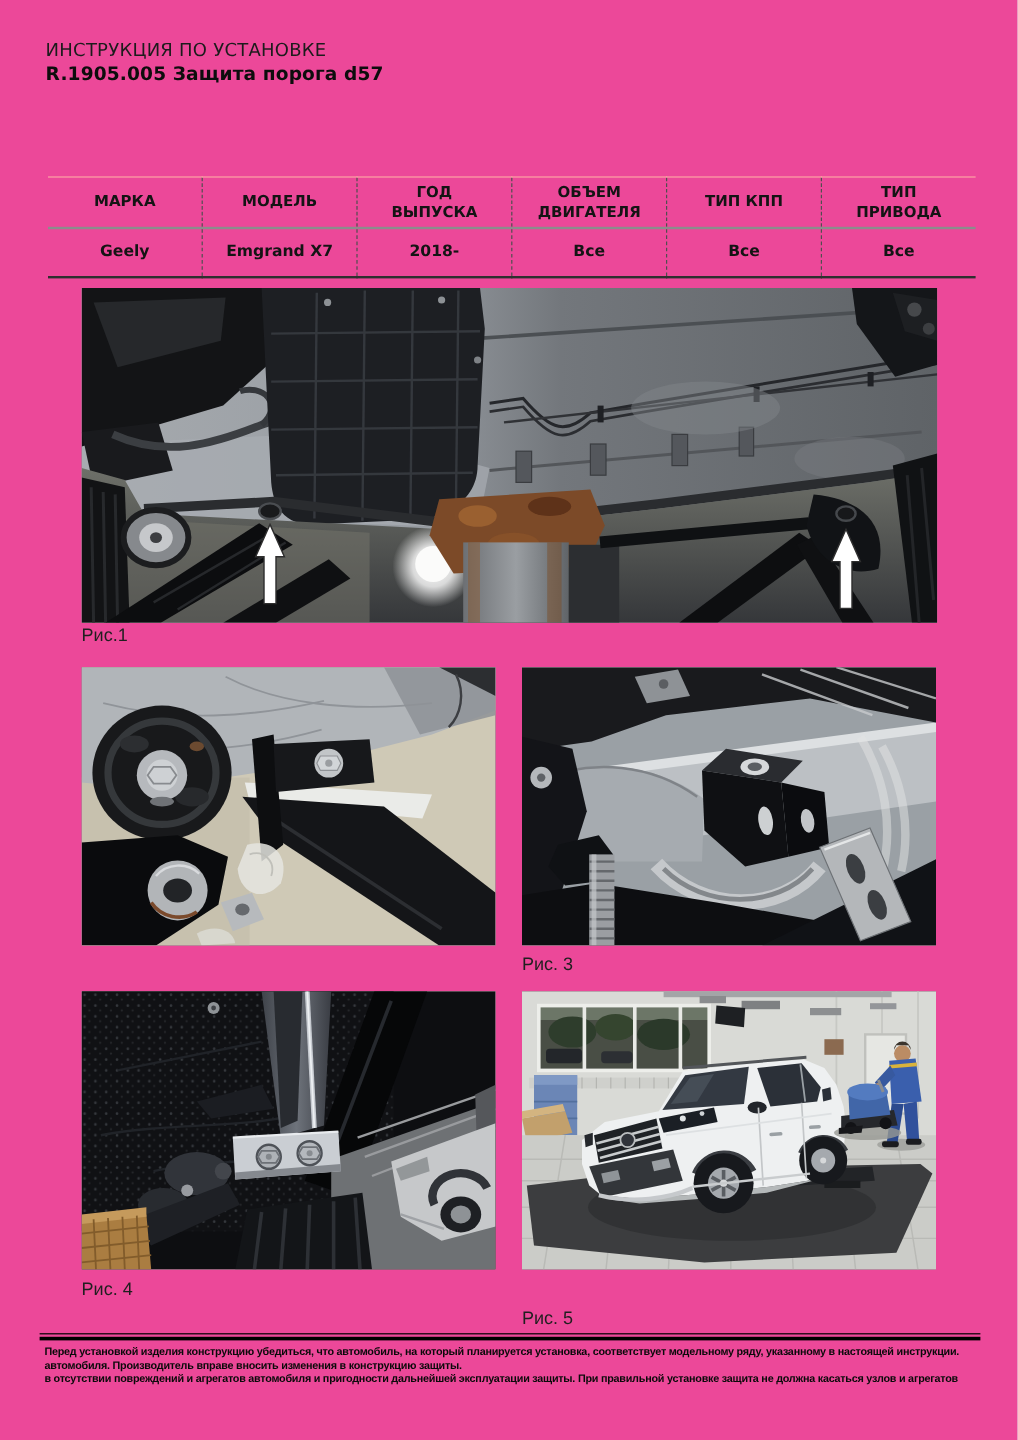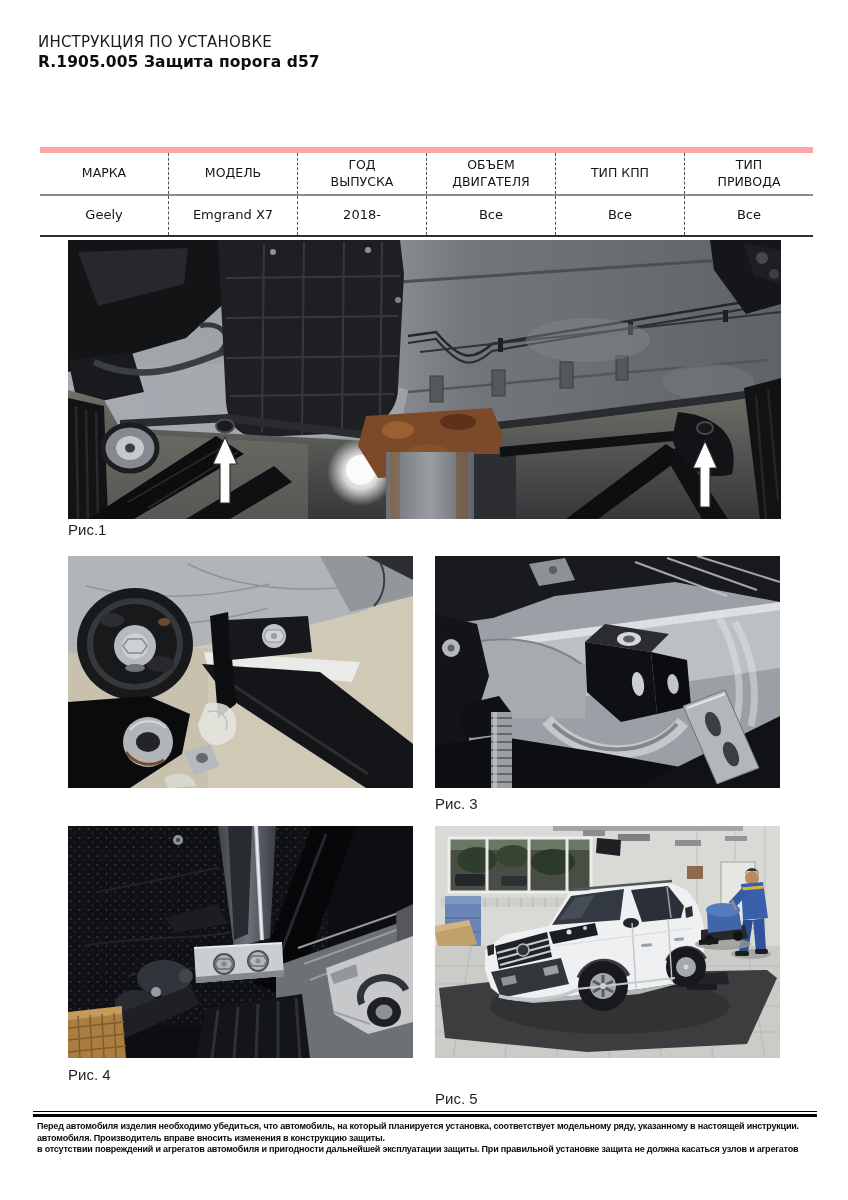--- a/index.html
+++ b/index.html
@@ -1,21 +1,21 @@
 <!DOCTYPE html>
 <html><head>
 <meta charset="utf-8">
 <style>
   html,body{margin:0;padding:0;background:#e8e8e8;}
-  .page{position:relative;width:848px;height:1200px;background:#ffffff;overflow:hidden;
+  .page{position:relative;width:848px;height:1200px;background:#ec4899;overflow:hidden;
         font-family:"DejaVu Sans","Liberation Sans",sans-serif;color:#111;margin:0 auto;}
   .h1{position:absolute;left:38px;top:33px;font-size:15px;color:#1c1c1c;letter-spacing:.2px;}
   .h2{position:absolute;left:38px;top:53px;font-size:15.5px;font-weight:700;color:#0d0d0d;letter-spacing:.1px;}
   table.spec{position:absolute;left:40px;top:147px;width:768px;border-collapse:collapse;table-layout:fixed;
-             border-top:6px solid #fca5a5;border-bottom:2px solid #2f2f2f;}
+             border-top:1px solid #fca5a5;border-bottom:2px solid #2f2f2f;font-weight:bold;}
   .spec td{width:128px;text-align:center;vertical-align:middle;font-size:12.5px;color:#141414;
            padding:0;white-space:pre-line;line-height:1.3;}
   .spec thead td{height:41px;border-bottom:2px solid #8c8c8c;}
   .spec tbody td{height:39px;font-size:13px;}
   .spec td + td{border-left:1.5px dashed #4f4f4f;}
   .fig{position:absolute;overflow:hidden;background:#888;}
   .fig svg{display:block;}
   .cap{position:absolute;font-family:"Liberation Sans","DejaVu Sans",sans-serif;font-size:15px;
        color:#1f1f1f;text-align:left;}
   .frule{position:absolute;left:33px;top:1111px;width:784px;height:2px;
@@ -502,18 +502,18 @@
       <circle cx="274" cy="114" r="5" fill="#121316"></circle>
           <circle cx="303" cy="110" r="5" fill="#121316"></circle>
       <path d="M264,114 L284,112 L283,118 L264,119 Z" fill="#17181b"></path>
     </g>
   </svg>
   </div>
   <div class="cap" id="c5">Рис. 5</div>
 
   <div class="frule"></div>
   <div class="ftext">
-    <div>Перед автомобиля изделия необходимо убедиться, что автомобиль, на который планируется установка, соответствует модельному ряду, указанному в настоящей инструкции.</div>
+    <div>Перед установкой изделия конструкцию убедиться, что автомобиль, на который планируется установка, соответствует модельному ряду, указанному в настоящей инструкции.</div>
     <div>автомобиля. Производитель вправе вносить изменения в конструкцию защиты.</div>
     <div>в отсутствии повреждений и агрегатов автомобиля и пригодности дальнейшей эксплуатации защиты. При правильной установке защита не должна касаться узлов и агрегатов</div>
   </div>
 
 </div>
 
 </body></html>

